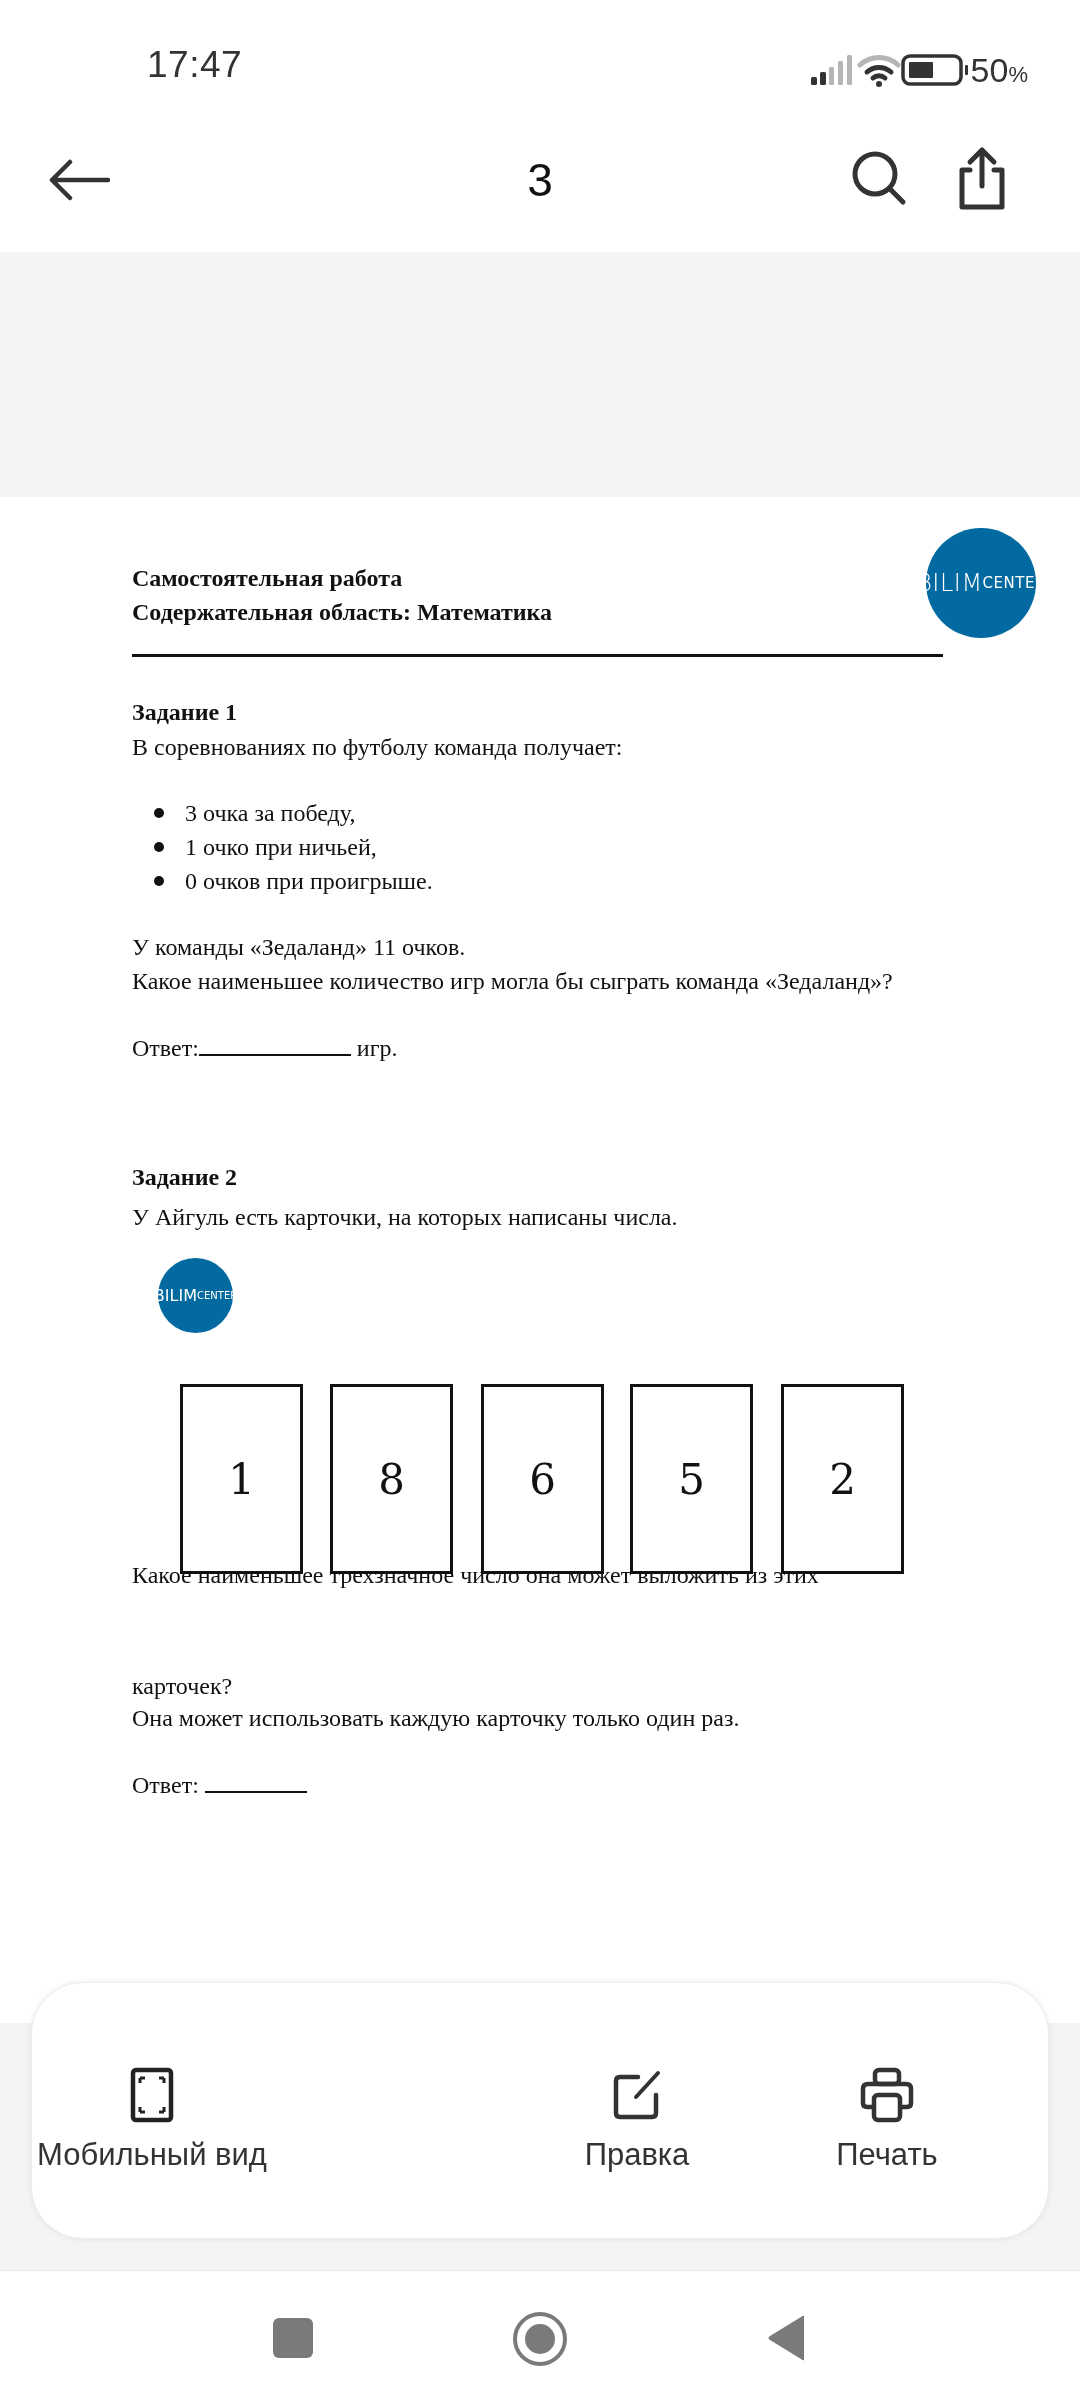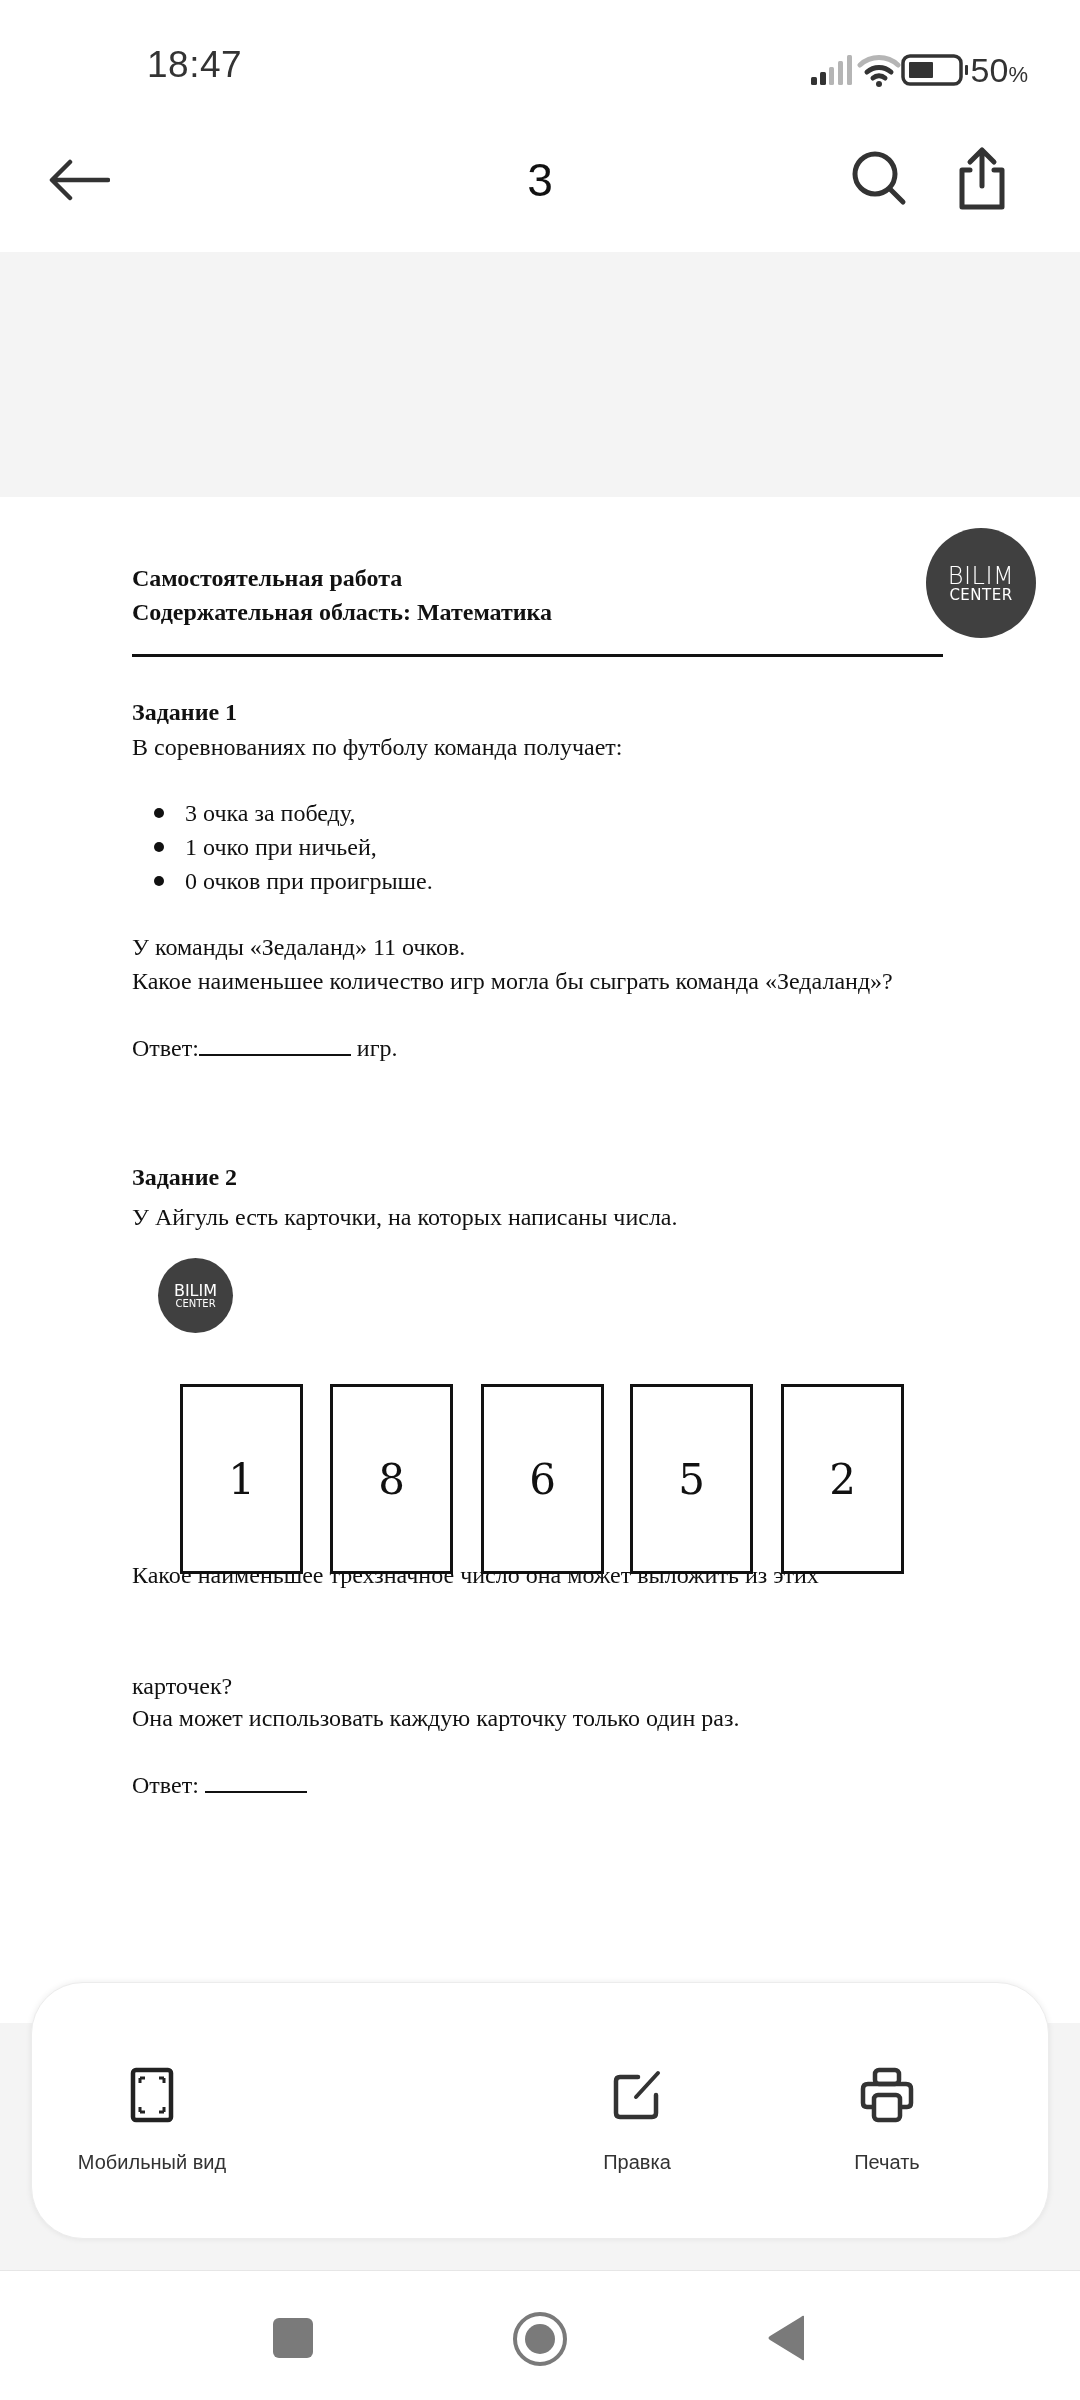--- a/index.html
+++ b/index.html
@@ -19,40 +19,40 @@
   .grey-band { left:0; top:252px; width:1080px; height:245px; background:#f4f4f4; }
   .bottom-grey { left:0; top:2023px; width:1080px; height:247px; background:#f4f4f4; }
   
   .doc { font-family:"Liberation Serif", serif; color:#111; font-size:24px; }
   .doc .t { position:absolute; left:132px; white-space:nowrap; line-height:30px; }
   .doc .b { font-weight:bold; }
   .bullet-row { position:absolute; left:154px; white-space:nowrap; line-height:30px; display:flex; align-items:center; }
   .bullet-dot { width:10px; height:10px; background:#111; border-radius:50%; margin-right:21px; }
   .sep-line { left:132px; top:654px; width:811px; height:3px; background:#111; }
   .answer-line { display:inline-block; border-bottom:2px solid #111; height:20px; vertical-align:baseline; }
-  .logo { border-radius:50%; background:#404040; color:#fff; display:flex; flex-direction:column; align-items:center; justify-content:center; font-family:"DejaVu Sans", sans-serif; line-height:1; }
+  .logo { border-radius:50%; background:#0369a1; color:#fff; display:flex; flex-direction:row; align-items:center; justify-content:center; font-family:"DejaVu Sans", sans-serif; line-height:1; }
   .logo-big { left:926px; top:528px; width:110px; height:110px; }
   .logo-big .l1 { font-size:24px; letter-spacing:0.5px; font-weight:300; }
   .logo-big .l2 { font-size:15px; letter-spacing:0.5px; }
   .logo-small { left:158px; top:1258px; width:75px; height:75px; }
   .logo-small .l1 { font-size:16px; }
   .logo-small .l2 { font-size:10px; }
   .card { position:absolute; top:1384px; width:117px; height:184px; border:3px solid #111; display:flex; align-items:center; justify-content:center; font-family:"DejaVu Serif", serif; font-size:42px; color:#111; }
   
   .toolbar { left:31px; top:1982px; width:1018px; height:257px; background:#fff; border-radius:52px; box-shadow:0 0 6px rgba(0,0,0,0.08); border:1px solid #ececec; box-sizing:border-box; }
   .tb-item { position:absolute; top:0; height:257px; display:flex; flex-direction:column; align-items:center; }
   .tb-icon { margin-top:84px; width:56px; height:56px; display:flex; align-items:center; justify-content:center; }
-  .tb-label { margin-top:28px; font-size:20px; color:#333; white-space:nowrap; }
+  .tb-label { margin-top:14px; font-size:31px; color:#333; white-space:nowrap; }
   
   .nav { left:0; top:2270px; width:1080px; height:130px; background:#fff; border-top:1px solid #e6e6e6; }
 </style>
 </head>
 <body>
 
-<div class="abs status-time">18:47</div>
+<div class="abs status-time">17:47</div>
 <div class="abs status-right">
   <svg width="46" height="30" viewBox="0 0 46 30">
     <rect x="0" y="22" width="6" height="8" rx="1.5" fill="#333"></rect>
     <rect x="9" y="17" width="6" height="13" rx="1.5" fill="#333"></rect>
     <rect x="18" y="12" width="5" height="18" rx="1.5" fill="#b5b5b5"></rect>
     <rect x="27" y="6" width="5" height="24" rx="1.5" fill="#b5b5b5"></rect>
     <rect x="36" y="0" width="5" height="30" rx="1.5" fill="#b5b5b5"></rect>
   </svg>
   <svg width="44" height="34" viewBox="0 0 44 34">
     <path d="M3 12 A28 28 0 0 1 41 12" stroke="#b5b5b5" stroke-width="5" fill="none" stroke-linecap="round"></path>

